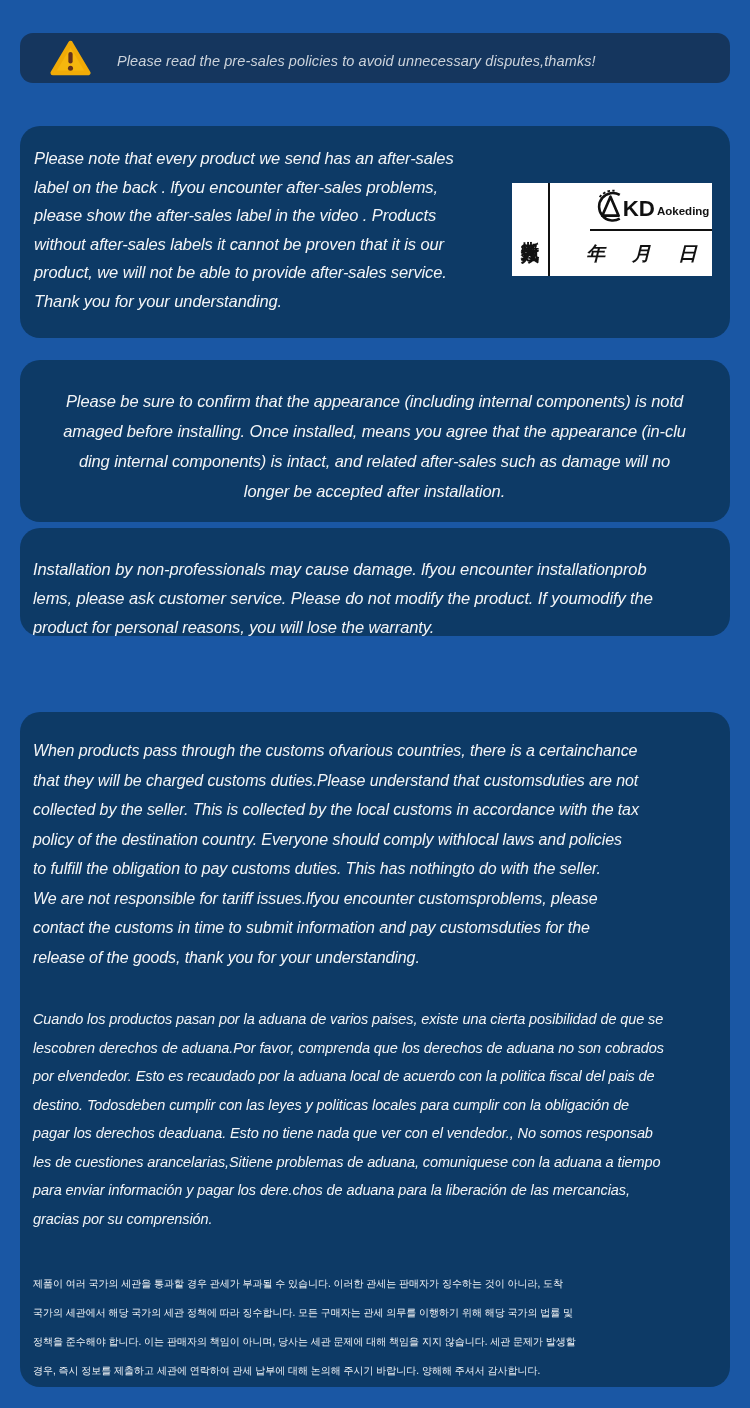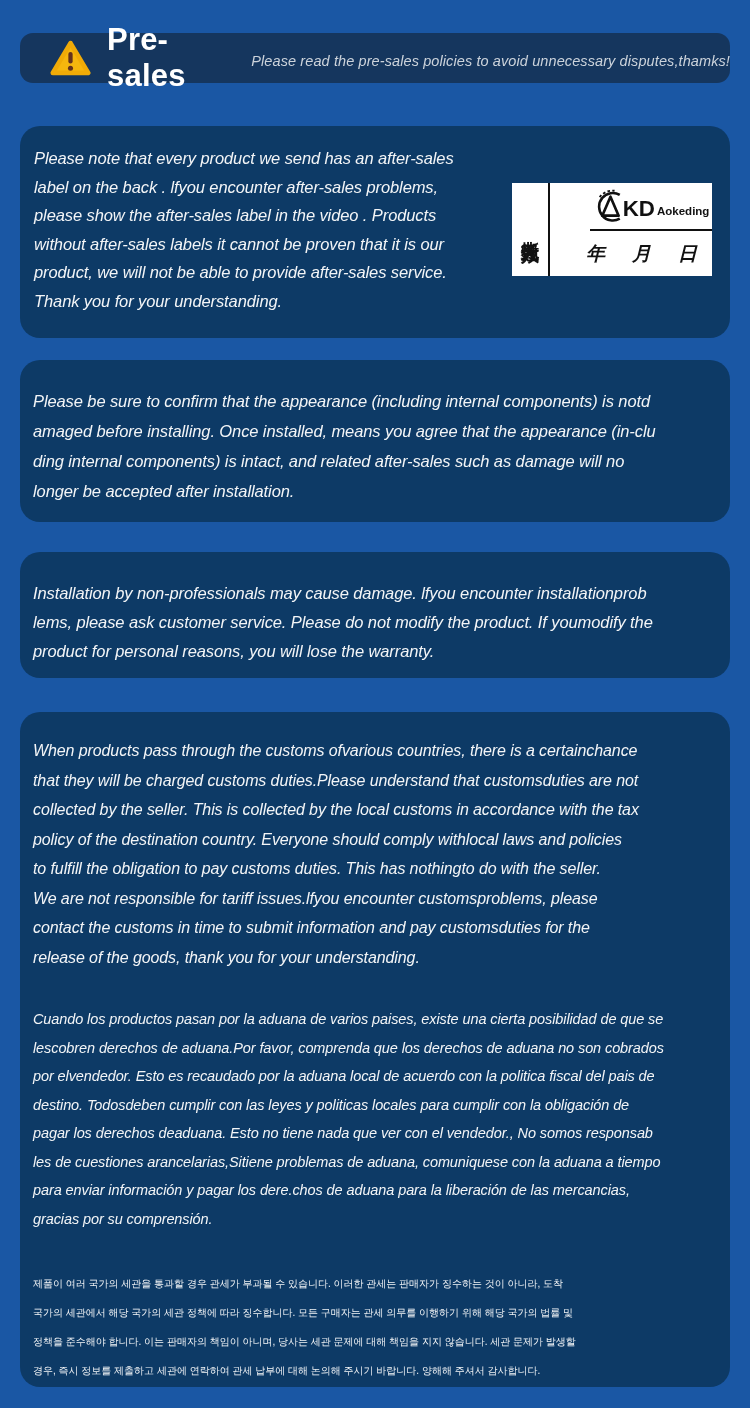--- a/index.html
+++ b/index.html
@@ -20,22 +20,22 @@
   .subtitle{
     margin:6px 0 0 26px;font-size:14.5px;font-style:italic;color:#ccd3db;
     letter-spacing:.1px;white-space:nowrap;
   }
   
   .panel{
     position:absolute;left:20px;width:710px;background:#0d3a66;
     border-radius:20px;overflow:hidden;
   }
   .p1{top:126px;height:212px;}
-  .p2{top:360px;height:162px;}
-  .p3{top:552px;height:126px;}
+  .p2{top:360px;height:162px;text-align:center;}
+  .p3{top:528px;height:108px;}
   .p4{top:712px;height:675px;}
   .lines{
     white-space:pre-line;font-style:italic;color:#f3f5f7;letter-spacing:-.1px;
   }
   .p1-text{position:absolute;left:14px;top:18px;width:496px;font-size:16.5px;line-height:28.5px;}
   .p2-text{padding:26px 14px 0 13px;font-size:16.5px;line-height:30px;}
   .p3-text{padding:27px 14px 0 13px;font-size:16.5px;line-height:29px;}
   .p4 .en{padding:24px 14px 0 13px;font-size:16px;line-height:29.5px;}
   .p4 .es{padding:33px 14px 0 13px;font-size:14.5px;line-height:28.5px;}
   .p4 .ko{padding:36px 30px 0 13px;font-size:10px;line-height:29px;font-style:normal;letter-spacing:0;}
@@ -68,21 +68,20 @@
 <div class="canvas">
 
   <header class="topbar">
     <span class="warn">
       <svg width="41" height="38" viewBox="0 0 44 40" aria-hidden="true">
         <path d="M22 4 L41 36 L3 36 Z" fill="#f6b60e" stroke="#f0ab07" stroke-width="5" stroke-linejoin="round"></path>
         <rect x="19.7" y="13.5" width="4.6" height="12.5" rx="2.3" fill="#63311d"></rect>
         <circle cx="22" cy="31" r="2.7" fill="#63311d"></circle>
       </svg>
     </span>
-    <h1 class="title">Pre-sales</h1>
     <p class="subtitle">Please read the pre-sales policies to avoid unnecessary disputes,thamks!</p>
   </header>
 
   <section class="panel p1">
     <div class="lines p1-text">Please note that every product we send has an after-sales
 label on the back . lfyou encounter after-sales problems,
 please show the after-sales label in the video . Products
 without after-sales labels it cannot be proven that it is our
 product, we will not be able to provide after-sales service.
 Thank you for your understanding.</div>

